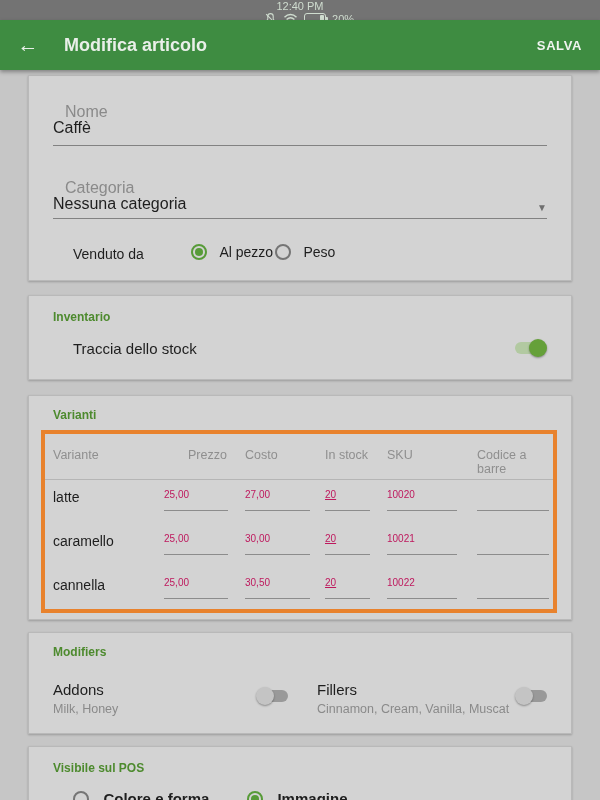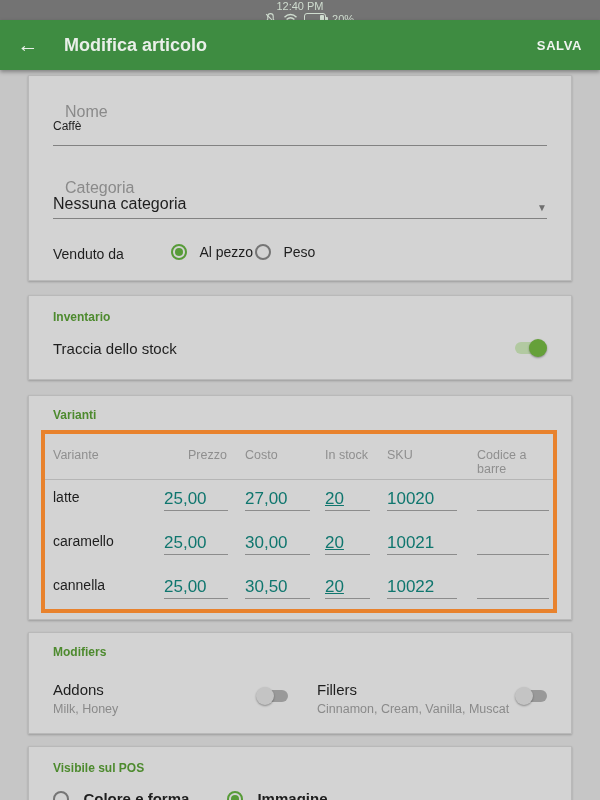--- a/index.html
+++ b/index.html
@@ -68,37 +68,37 @@
   .toggle.off .track { background:#999999; }
   .toggle.off .thumb { left:0; background:#c4c4c4; }
 
   
   .vbox { position:absolute; left:12px; top:34px; width:516px; height:183px;
     border:4px solid #e8822d; }
   .vhead { position:absolute; top:14px; font-size:12.5px; color:#8f8f8f; }
   .vdivider { position:absolute; left:0; right:0; top:45px; height:1px;
     background:#b5b5b5; }
   .vrow-name { position:absolute; left:8px; font-size:14px; color:#1e1e1e; }
-  .vfield { position:absolute; font-size:17px; color:#0f766e;
+  .vfield { position:absolute; font-size:10px; color:#be185d;
     border-bottom:1px solid #8c8c8c; height:22px; }
   .r1 { top:55px; } .r2 { top:99px; } .r3 { top:143px; } .c-prezzo{left:119px;width:64px;} .c-costo{left:200px;width:65px;}
   .c-stock{left:280px;width:45px;text-decoration:underline;} .c-sku{left:342px;width:70px;}
   .c-barre{left:432px;width:72px;}
   .h-name{left:8px;} .h-prezzo{left:119px;margin-left:24px;} .h-costo{left:200px;}
   .h-stock{left:280px;} .h-sku{left:342px;} .h-barre{left:432px;}
 
   
   .mod-name { position:absolute; font-size:15px; color:#1e1e1e; }
   .mod-sub  { position:absolute; font-size:12.5px; color:#8a8a8a; }
 
   
   .pos-label { font-size:15px; font-weight:bold; color:#1e1e1e;
     vertical-align:middle; margin-left:10px; }
 
-  .row-inline { position:absolute; white-space:nowrap; }
+  .row-inline { position:absolute; white-space:nowrap;margin-left:20px; }
 </style>
 </head>
 <body>
 
 <div class="statusbar">
   <span class="time">12:40 PM</span>
   <span class="spacer"></span>
   <div class="right">
     <span class="dots">...</span>
     <svg width="13" height="13" viewBox="0 0 24 24">
@@ -120,21 +120,21 @@
 </div>
 
 <div class="appbar">
   <span class="back">←</span>
   <span class="title">Modifica articolo</span>
   <span class="save">SALVA</span>
 </div>
 
 <div class="card card1">
   <div class="flabel" style="top:27px;">Nome</div>
-  <div class="fvalue" style="top:43px; font-size:12px; height:27px;">Caffè</div>
+  <div class="fvalue" style="top:43px; font-size:16px; height:27px;">Caffè</div>
 
   <div class="flabel" style="top:103px;">Categoria</div>
   <div class="fvalue" style="top:119px; font-size:16px; height:24px;">Nessuna categoria</div>
   <span class="caret" style="top:126px;">▼</span>
 
   <div class="row-inline" style="top:168px; left:24px; font-size:14px; color:#1e1e1e; line-height:20px;">
     <span>Venduto da</span>
   </div>
   <div class="row-inline" style="top:166px; left:142px;">
     <span class="radio sel"></span>

